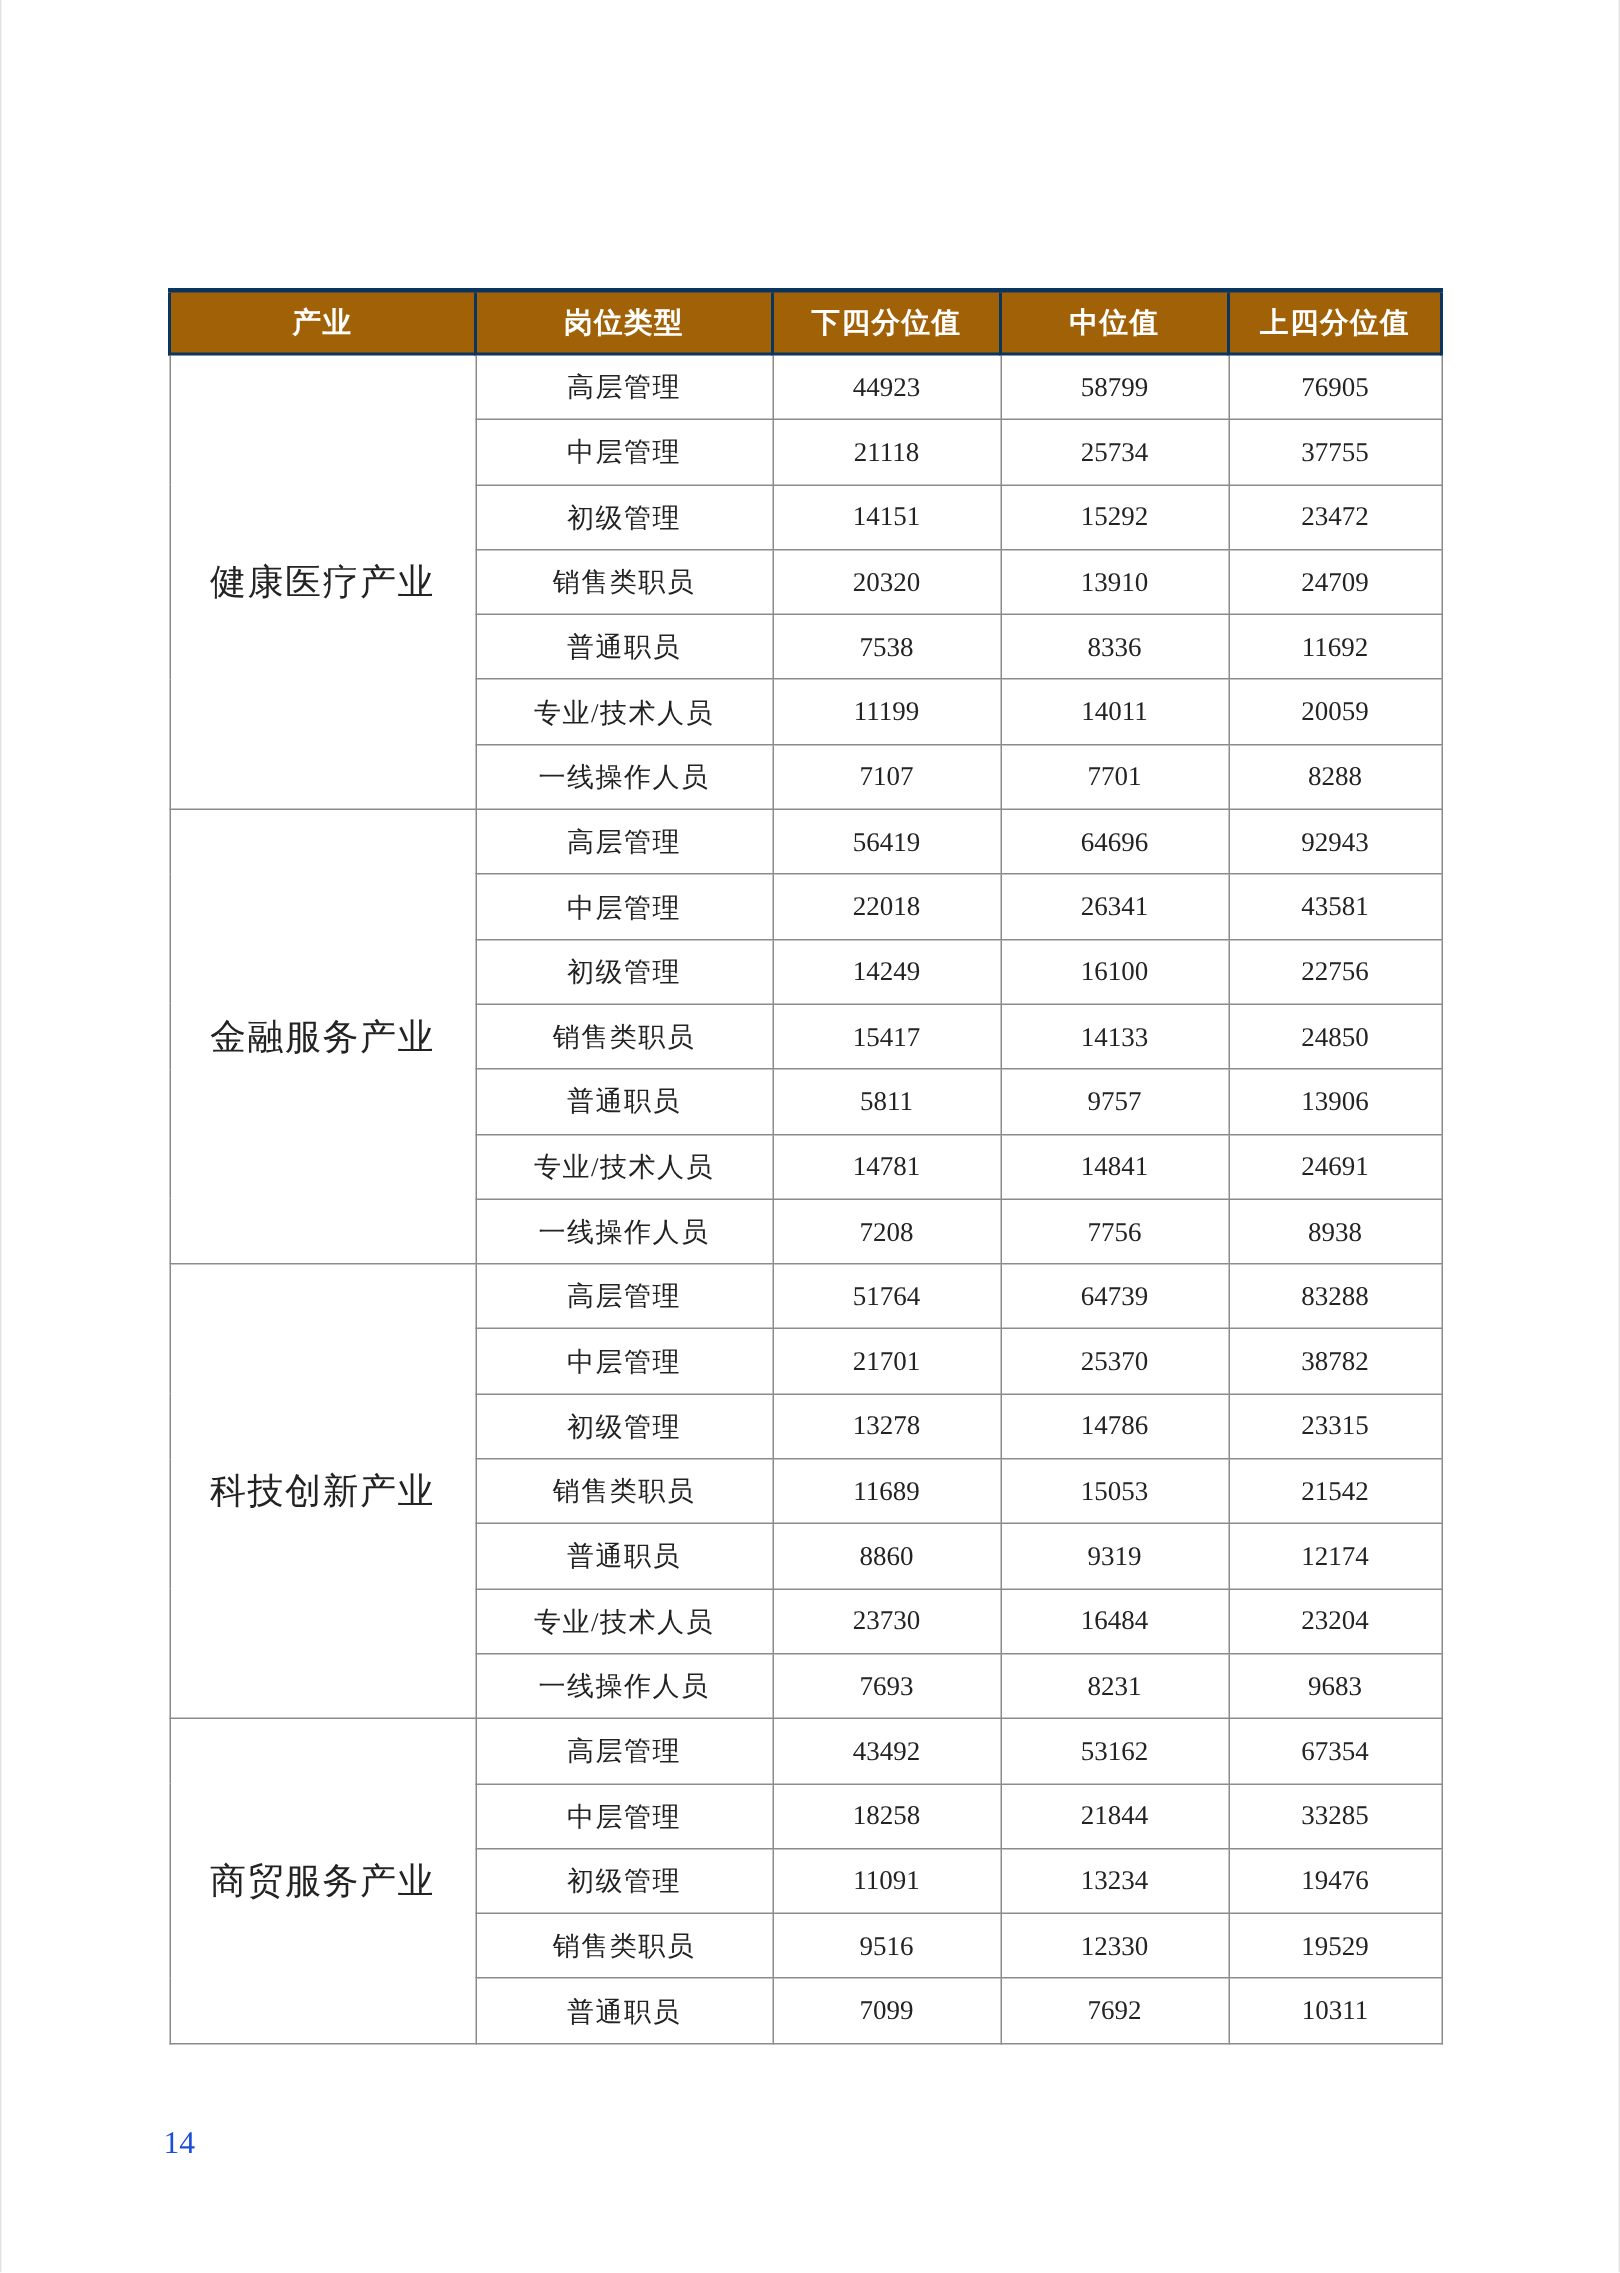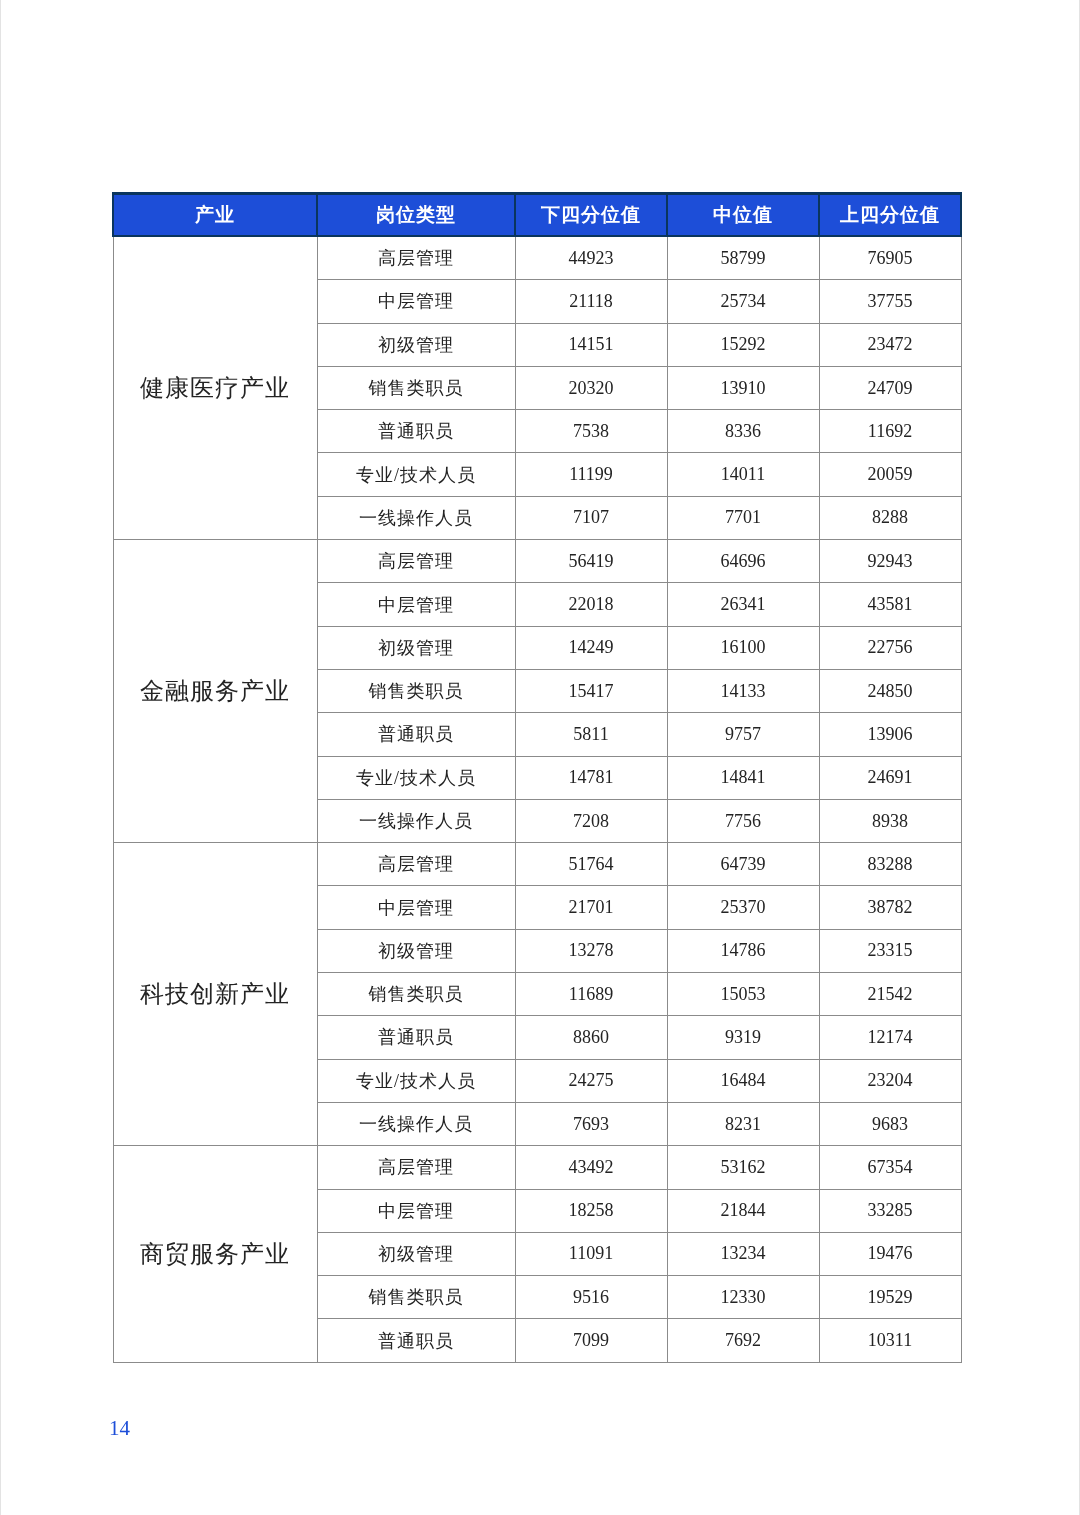--- a/index.html
+++ b/index.html
@@ -18,21 +18,21 @@
   }
   table.salary {
     position: absolute;
     left: 112px;
     top: 192px;
     width: 848px;
     border-collapse: collapse;
     table-layout: fixed;
   }
   table.salary thead th {
-    background: #1d4ed8;
+    background: #a16207;
     color: #ffffff;
     font-family: "Liberation Sans", "DejaVu Sans", sans-serif;
     font-weight: 700;
     font-size: 19px;
     height: 38px;
     border: 2px solid #0a355e;
     border-top-width: 3px;
     text-align: center;
     vertical-align: middle;
     letter-spacing: 1px;
@@ -201,21 +201,21 @@
           <td class="value">21542</td>
         </tr>
         <tr>
           <td class="position">普通职员</td>
           <td class="value">8860</td>
           <td class="value">9319</td>
           <td class="value">12174</td>
         </tr>
         <tr>
           <td class="position">专业/技术人员</td>
-          <td class="value">24275</td>
+          <td class="value">23730</td>
           <td class="value">16484</td>
           <td class="value">23204</td>
         </tr>
         <tr>
           <td class="position">一线操作人员</td>
           <td class="value">7693</td>
           <td class="value">8231</td>
           <td class="value">9683</td>
         </tr>
         <tr>

